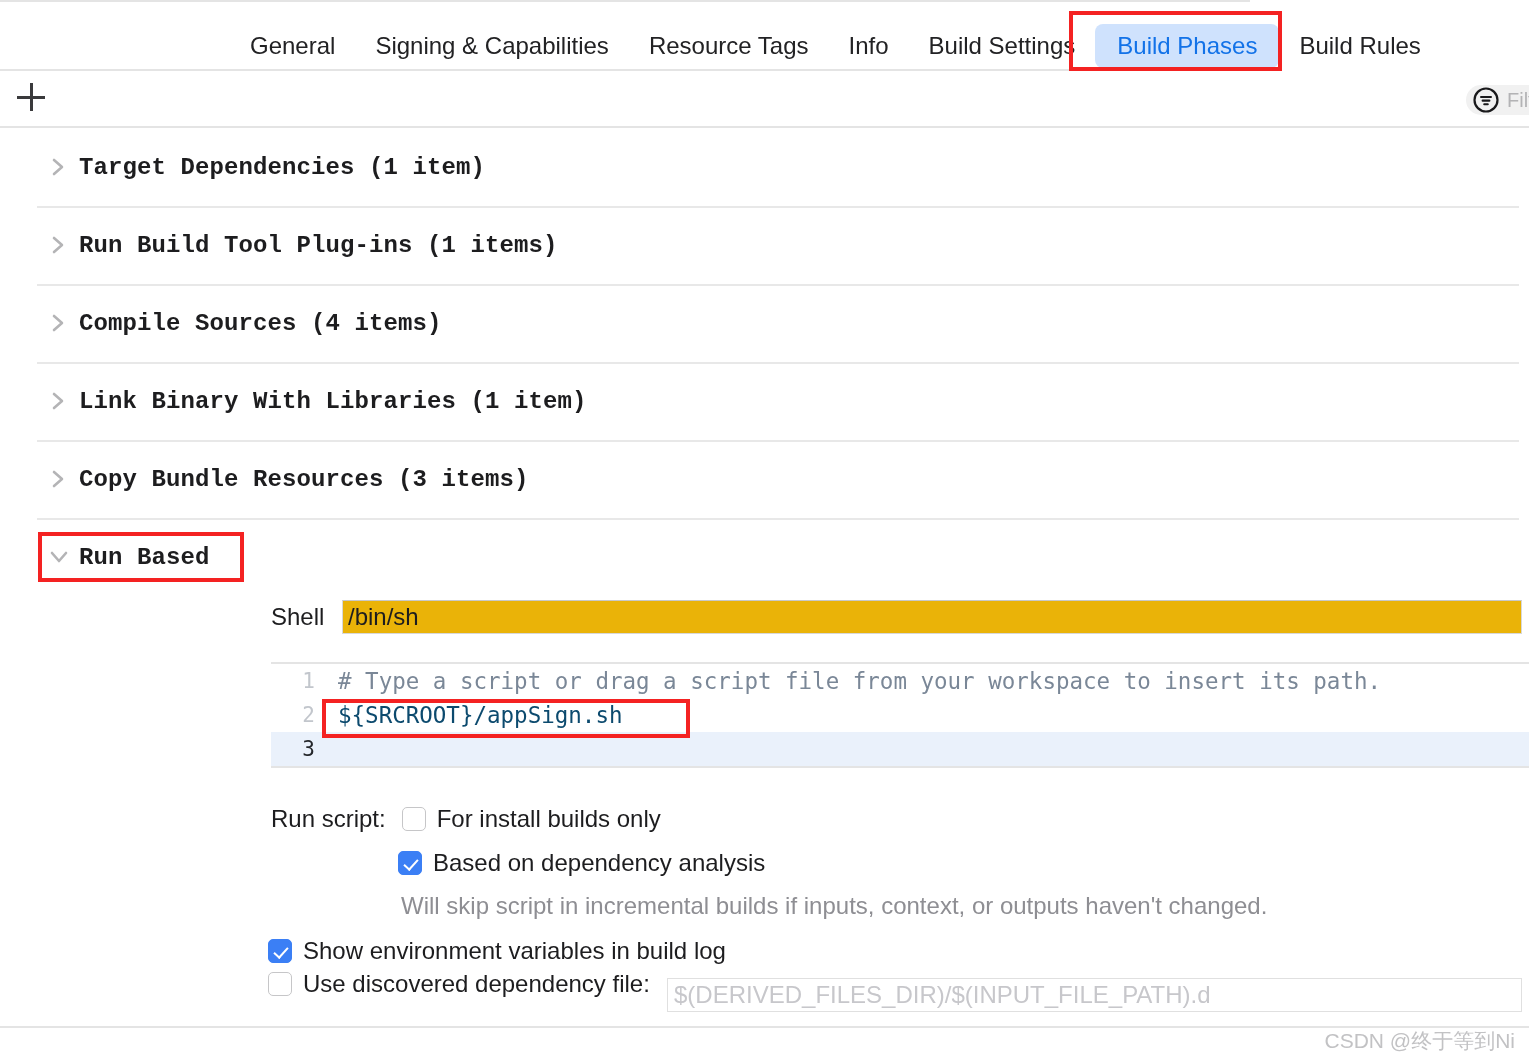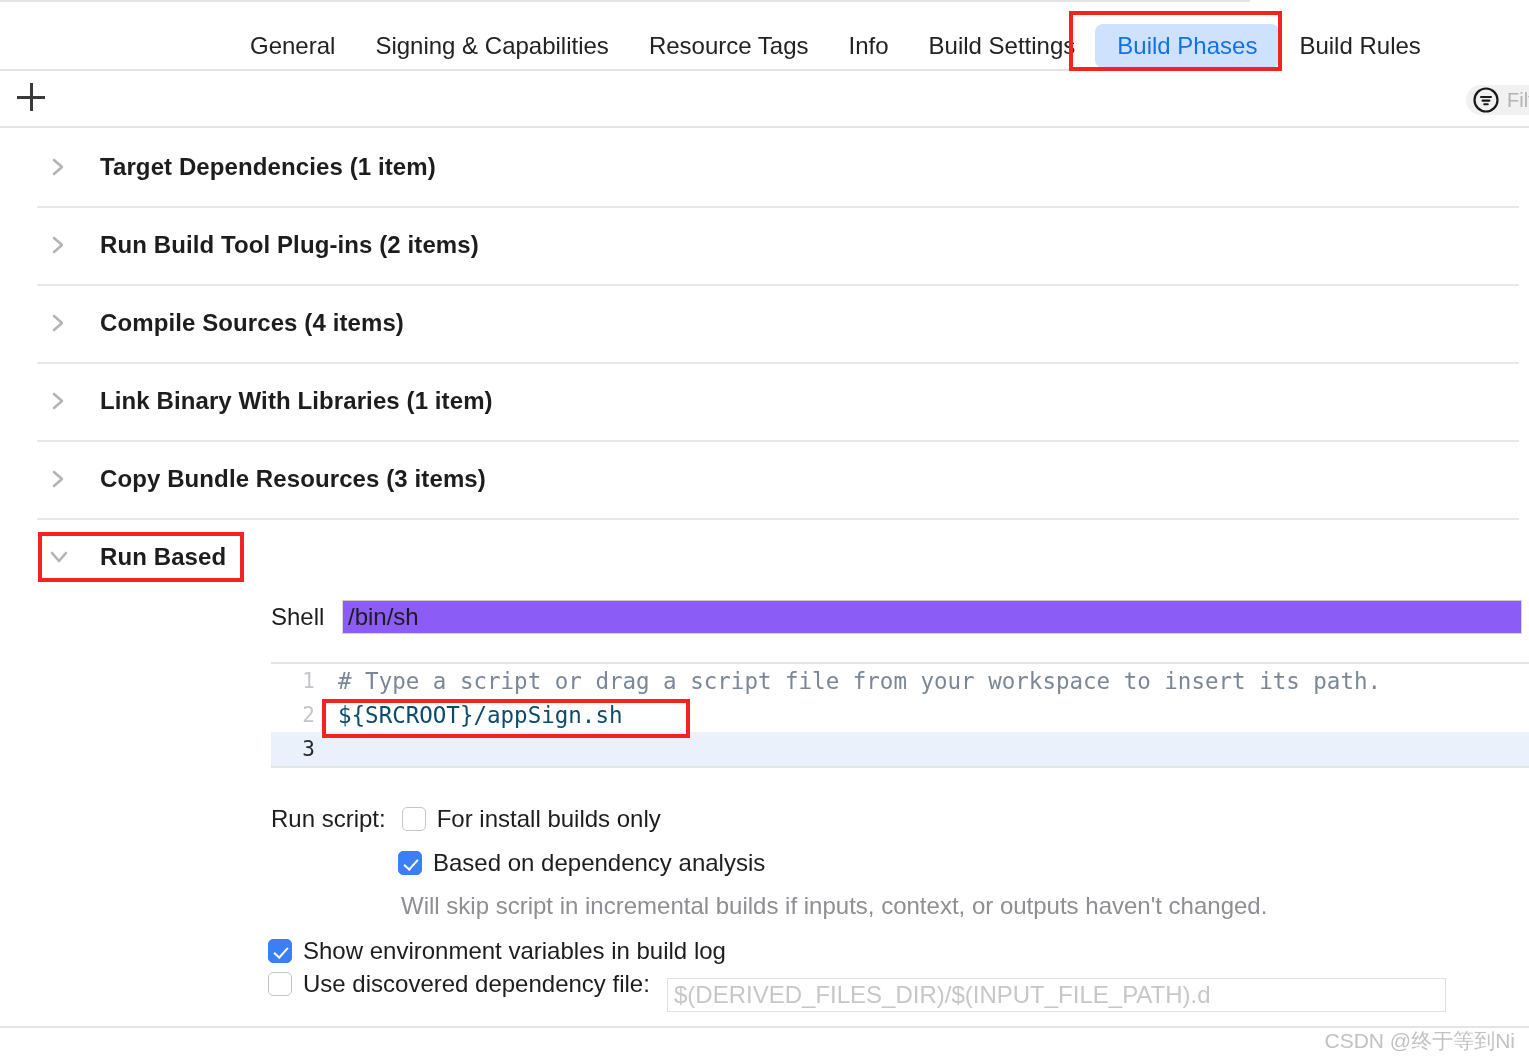--- a/index.html
+++ b/index.html
@@ -138,22 +138,23 @@
     margin-left: 48px;
     flex: 0 0 auto;
     display: flex;
     align-items: center;
     justify-content: center;
   }
   .phase-title {
     font-size: 24px;
     font-weight: bold;
     color: #1d1d1f;
-    margin-left: 30px;
+    margin-left: 9px;
     letter-spacing: 0.1px;
+    font-family: Liberation Mono, monospace;
   }
 
   
   #runscript-annotation {
     position: absolute;
     left: 38px;
     top: 532px;
     width: 206px;
     height: 50px;
     border: 4px solid #f42222;
@@ -176,21 +177,21 @@
     color: #1d1d1f;
   }
   #shell-input {
     position: absolute;
     left: 342px;
     top: 0px;
     width: 1180px;
     height: 34px;
     border: 1px solid #d8d8d8;
     border-top-color: #c9c9c9;
-    background: #8b5cf6;
+    background: #eab308;
     box-sizing: border-box;
     font-family: "Liberation Sans", sans-serif;
     font-size: 24px;
     color: #1d1d1f;
     padding: 0 5px;
     outline: none;
     border-radius: 0;
   }
 
   
@@ -292,21 +293,21 @@
     left: 401px;
     top: 92px;
     font-size: 24px;
     color: #8e8e93;
     white-space: nowrap;
   }
   #dep-input {
     position: absolute;
     left: 667px;
     top: 178px;
-    width: 779px;
+    width: 855px;
     height: 34px;
     border: 1px solid #e0e0e0;
     background: #ffffff;
     box-sizing: border-box;
     font-family: "Liberation Sans", sans-serif;
     font-size: 24px;
     color: #1d1d1f;
     padding: 0 6px;
     outline: none;
   }
@@ -370,21 +371,21 @@
     </span>
     <span class="phase-title">Target Dependencies (1 item)</span>
   </div>
 
   <div class="phase-row">
     <span class="disclosure">
       <svg width="18" height="20" viewBox="0 0 18 20">
           <polyline points="4,3 12,10 4,17" fill="none" stroke="#b4b4b6" stroke-width="2.6" stroke-linecap="round" stroke-linejoin="round"></polyline>
         </svg>
     </span>
-    <span class="phase-title">Run Build Tool Plug-ins (2 items)</span>
+    <span class="phase-title">Run Build Tool Plug-ins (1 items)</span>
   </div>
 
   <div class="phase-row">
     <span class="disclosure">
       <svg width="18" height="20" viewBox="0 0 18 20">
           <polyline points="4,3 12,10 4,17" fill="none" stroke="#b4b4b6" stroke-width="2.6" stroke-linecap="round" stroke-linejoin="round"></polyline>
         </svg>
     </span>
     <span class="phase-title">Compile Sources (4 items)</span>
   </div>

